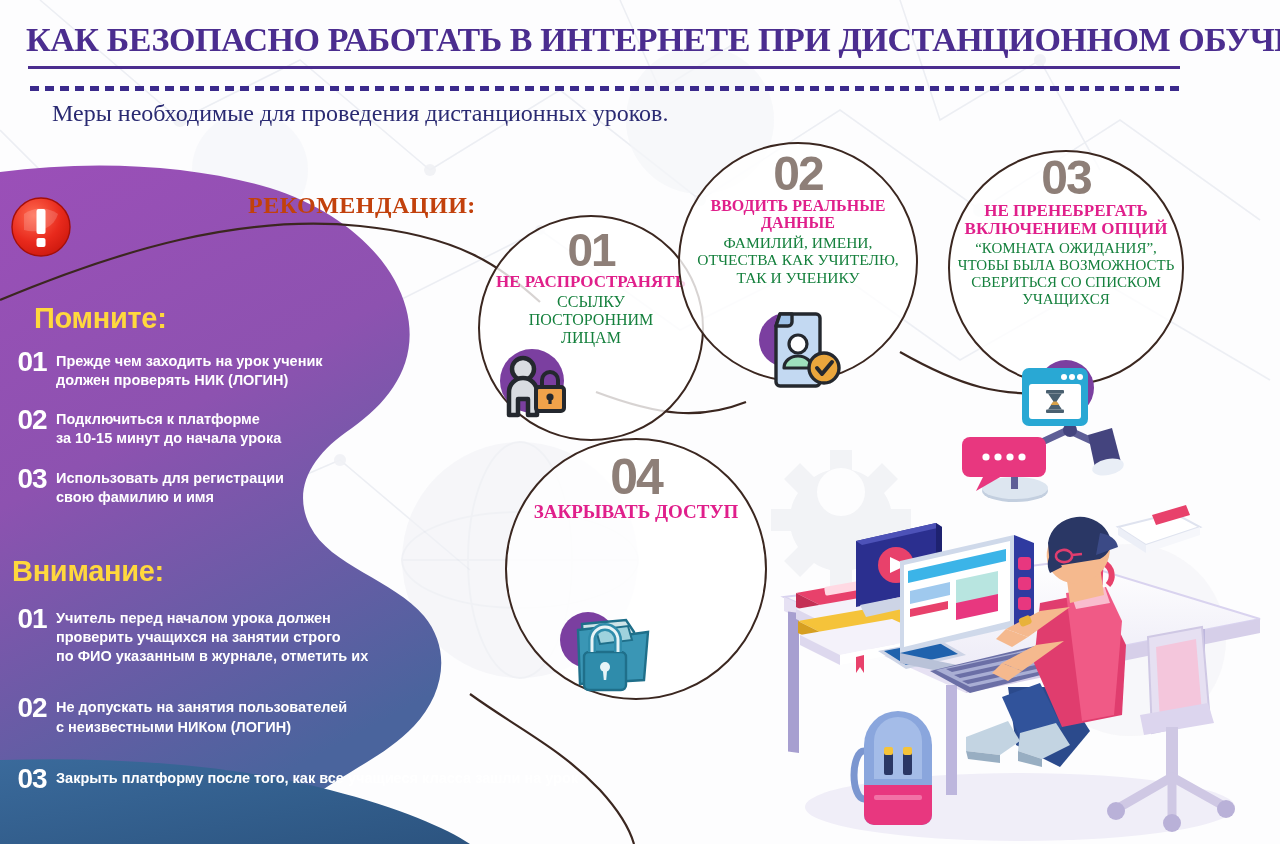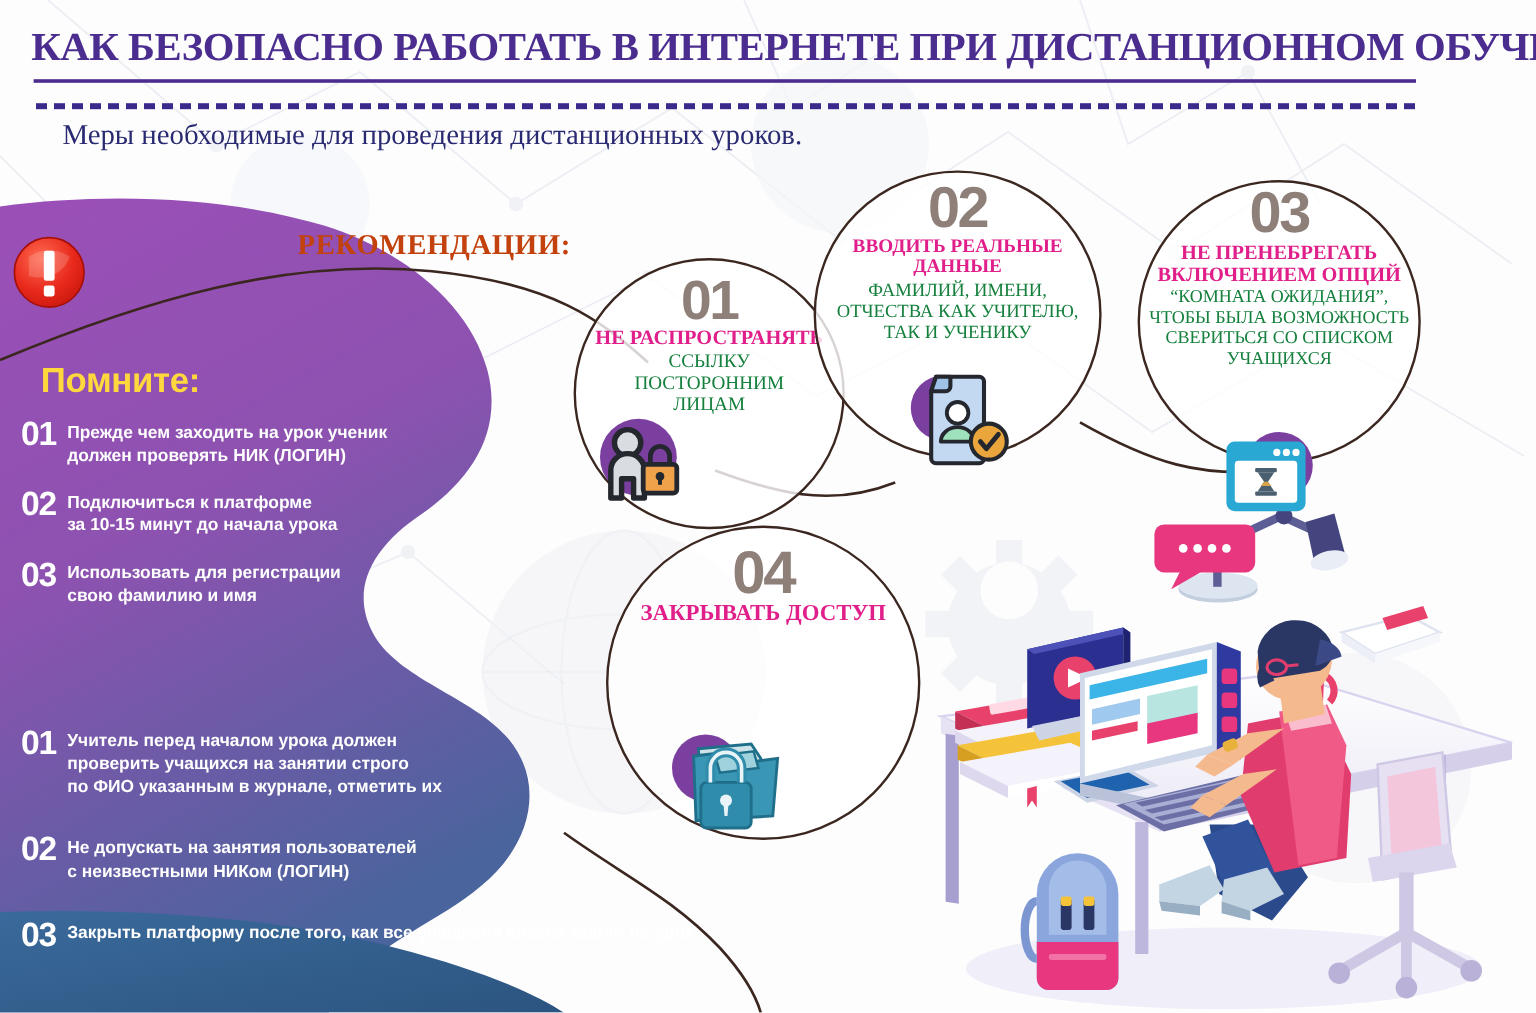--- a/index.html
+++ b/index.html
@@ -239,20 +239,21 @@
       <div class="pt-txt" style="white-space:pre-line;">Подключиться к платформе
 за 10-15 минут до начала урока</div>
     </div>
     <div class="pt">
       <div class="pt-num">03</div>
       <div class="pt-txt" style="white-space:pre-line;">Использовать для регистрации
 свою фамилию и имя</div>
     </div>
   </div>
 
+  <div class="panel-head" id="head-attention">Внимание:</div>
   <div class="pt-list" id="list-attention">
     <div class="pt">
       <div class="pt-num">01</div>
       <div class="pt-txt" style="white-space:pre-line;">Учитель перед началом урока должен
 проверить учащихся на занятии строго
 по ФИО указанным в журнале, отметить их</div>
     </div>
     <div class="pt">
       <div class="pt-num">02</div>
       <div class="pt-txt" style="white-space:pre-line;">Не допускать на занятия пользователей

